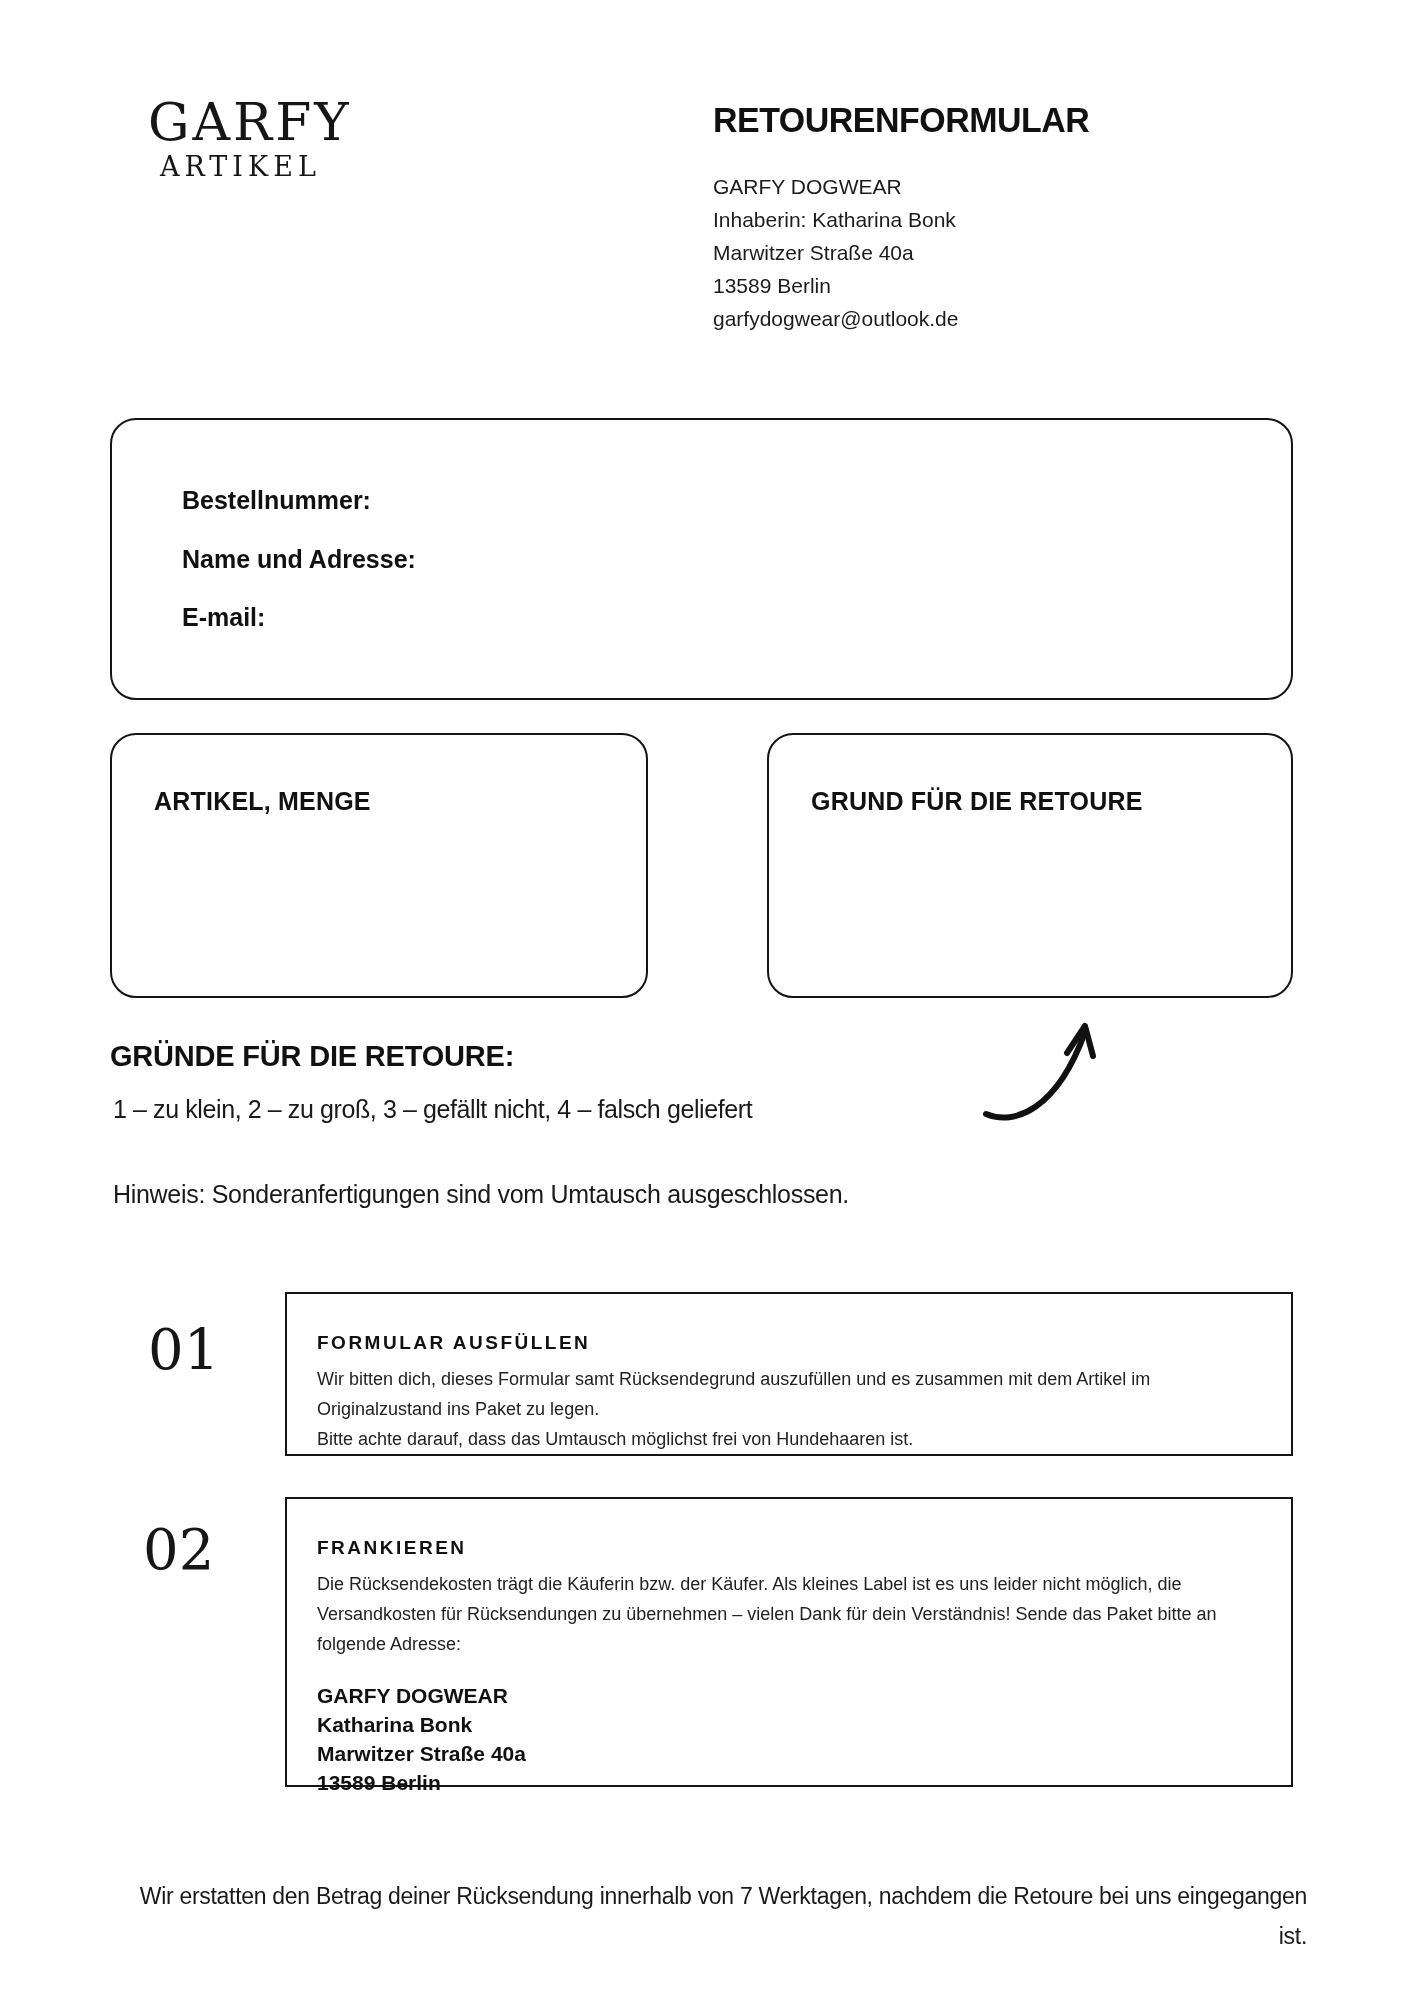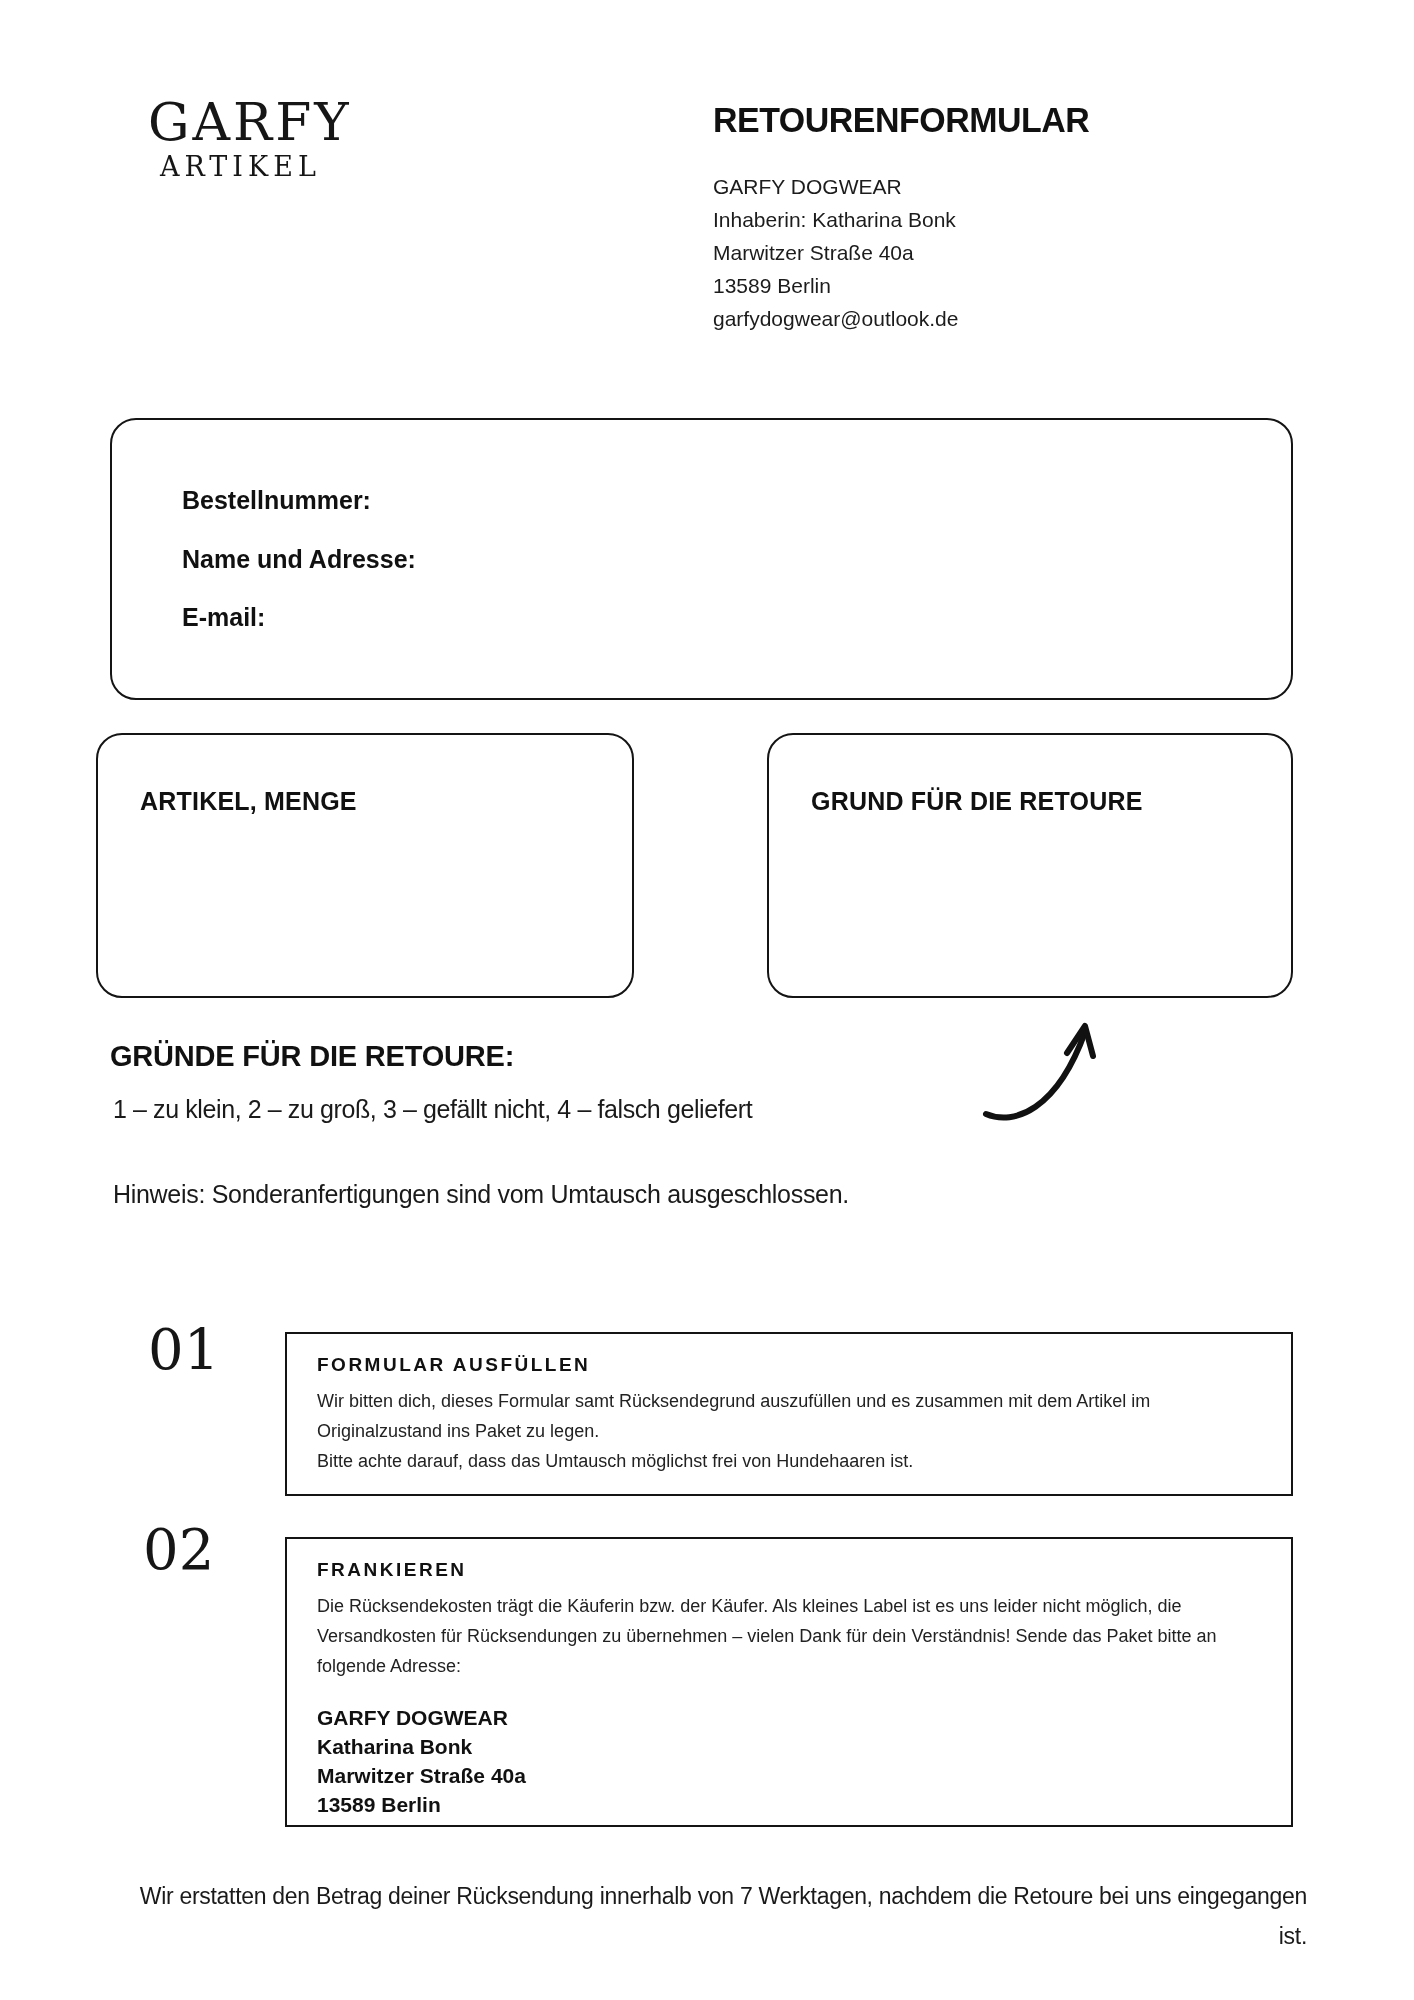--- a/index.html
+++ b/index.html
@@ -54,21 +54,21 @@
     display: flex; flex-direction: column; justify-content: space-between;
   }
   .field-label { font-size: 25px; font-weight: bold; color: #111; }
 
   
   .row-box {
     position: absolute; top: 733px; height: 265px;
     border: 2px solid #141414; border-radius: 26px;
     padding: 52px 42px;
   }
-  .box-artikel { left: 96px; width: 538px; }
+  .box-artikel { left: 110px; width: 538px; }
   .box-grund  { left: 767px; width: 526px; }
   .box-label { font-size: 25px; font-weight: bold; letter-spacing: 0.2px; color: #111; }
 
   
   .reasons-heading {
     position: absolute; left: 110px; top: 1040px;
     font-size: 29px; font-weight: bold; color: #111; letter-spacing: -0.2px;
   }
   .reasons-line {
     position: absolute; left: 113px; top: 1095px;
@@ -86,23 +86,22 @@
   .step-number {
     position: absolute;
     font-family: "DejaVu Serif", serif;
     font-size: 56px; color: #161616; line-height: 1;
   }
   .num-01 { left: 148px; top: 1322px; }
   .num-02 { left: 143px; top: 1522px; }
   .step-box {
     position: absolute; left: 285px; width: 1008px;
     border: 2px solid #141414;
-    padding: 20px 30px;
+    padding: 38px 30px;
     background: #fff;
-    margin-top: 40px;
   }
   .box-step1 { top: 1292px; height: 164px; }
   .box-step2 { top: 1497px; height: 290px; }
   .step-heading {
     font-size: 19px; font-weight: bold; letter-spacing: 2.5px; color: #111;
   }
   .step-body { margin-top: 10px; font-size: 18px; line-height: 30px; color: #222; }
   .step-address { margin-top: 22px; font-size: 21px; line-height: 29px; font-weight: bold; color: #111; }
 
   

